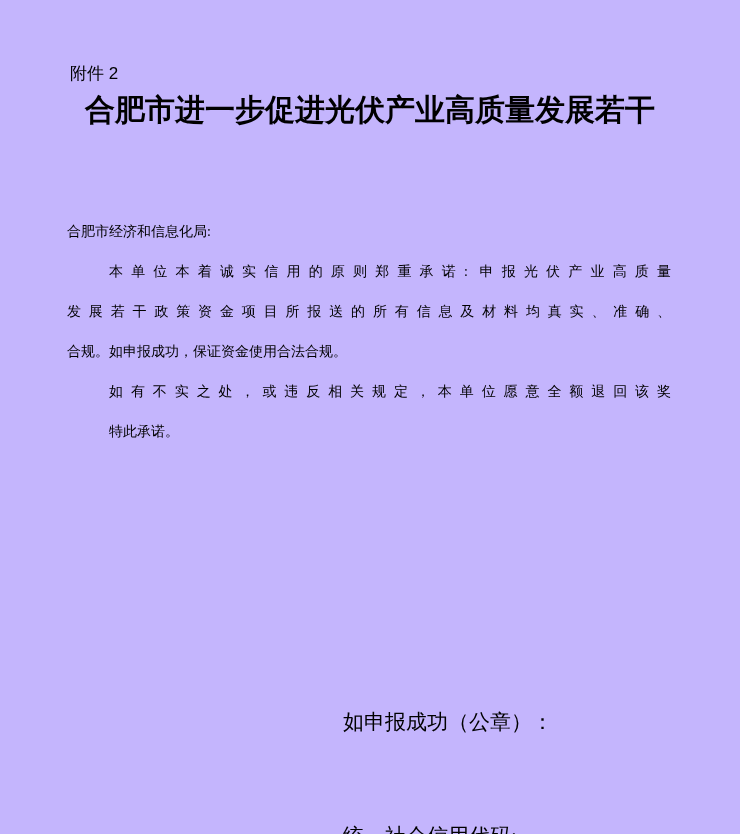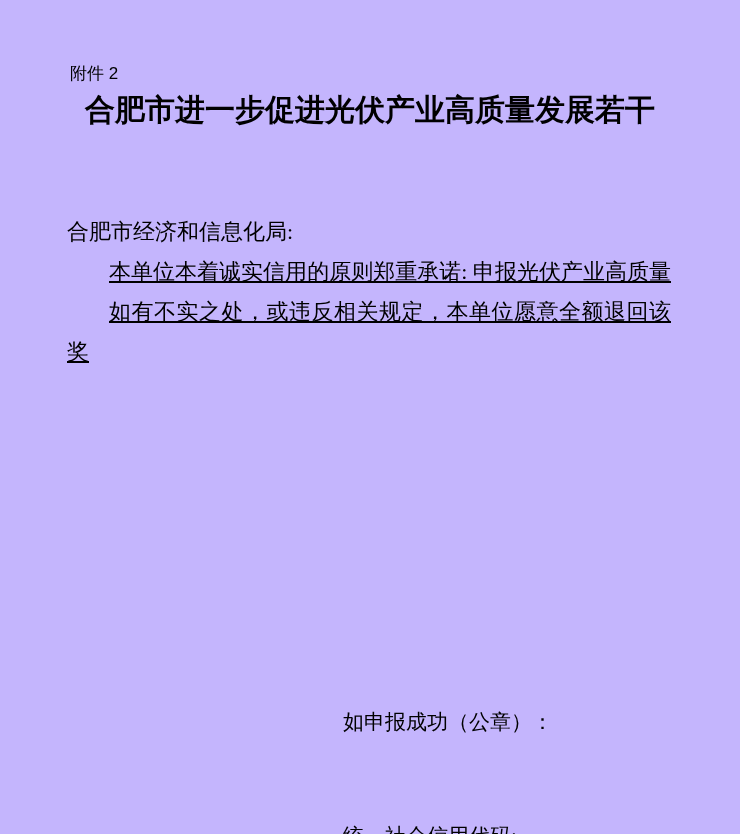--- a/index.html
+++ b/index.html
@@ -37,33 +37,33 @@
     font-weight: bold;
     line-height: 38px;
   }
   .title .tline { display: block; }
   .title .t2 { letter-spacing: 3px; }
   .doc-body {
     position: absolute;
     left: 67px;
     top: 212px;
     width: 604px;
-    font-size: 22px;
+    font-size: 14px;
     line-height: 40px;
   }
   .bline {
     text-align: justify;
     text-align-last: left;
     white-space: nowrap;
   }
   .bline.fill {
     white-space: normal;
     text-align-last: justify;
   }
-  .bline.ind { text-indent: 42px; text-decoration: underline; }
+  .bline.ind { text-indent: 42px; }
   .sig {
     position: absolute;
     left: 343px;
     top: 627px;
     font-size: 21px;
     line-height: 38px;
     white-space: pre;
   }
 </style>
 </head>
@@ -73,21 +73,24 @@
 
   <div class="attachment">附件 2</div>
 
   <h1 class="title">
     <span class="tline t1">合肥市进一步促进光伏产业高质量发展若干</span>
   </h1>
 
   <div class="doc-body">
     <div class="bline">合肥市经济和信息化局:</div>
     <div class="bline ind fill">本单位本着诚实信用的原则郑重承诺: 申报光伏产业高质量</div>
+    <div class="bline fill">发展若干政策资金项目所报送的所有信息及材料均真实、准确、</div>
+    <div class="bline">合规。如申报成功，保证资金使用合法合规。</div>
     <div class="bline ind fill">如有不实之处，或违反相关规定，本单位愿意全额退回该奖</div>
+    <div class="bline ind">特此承诺。</div>
   </div>
 
   <div class="sig">
     <div class="sigline">如申报成功（公章）：</div>
     <div class="sigline">统一社会信用代码:</div>
     
     
   </div>
 
 </div>

